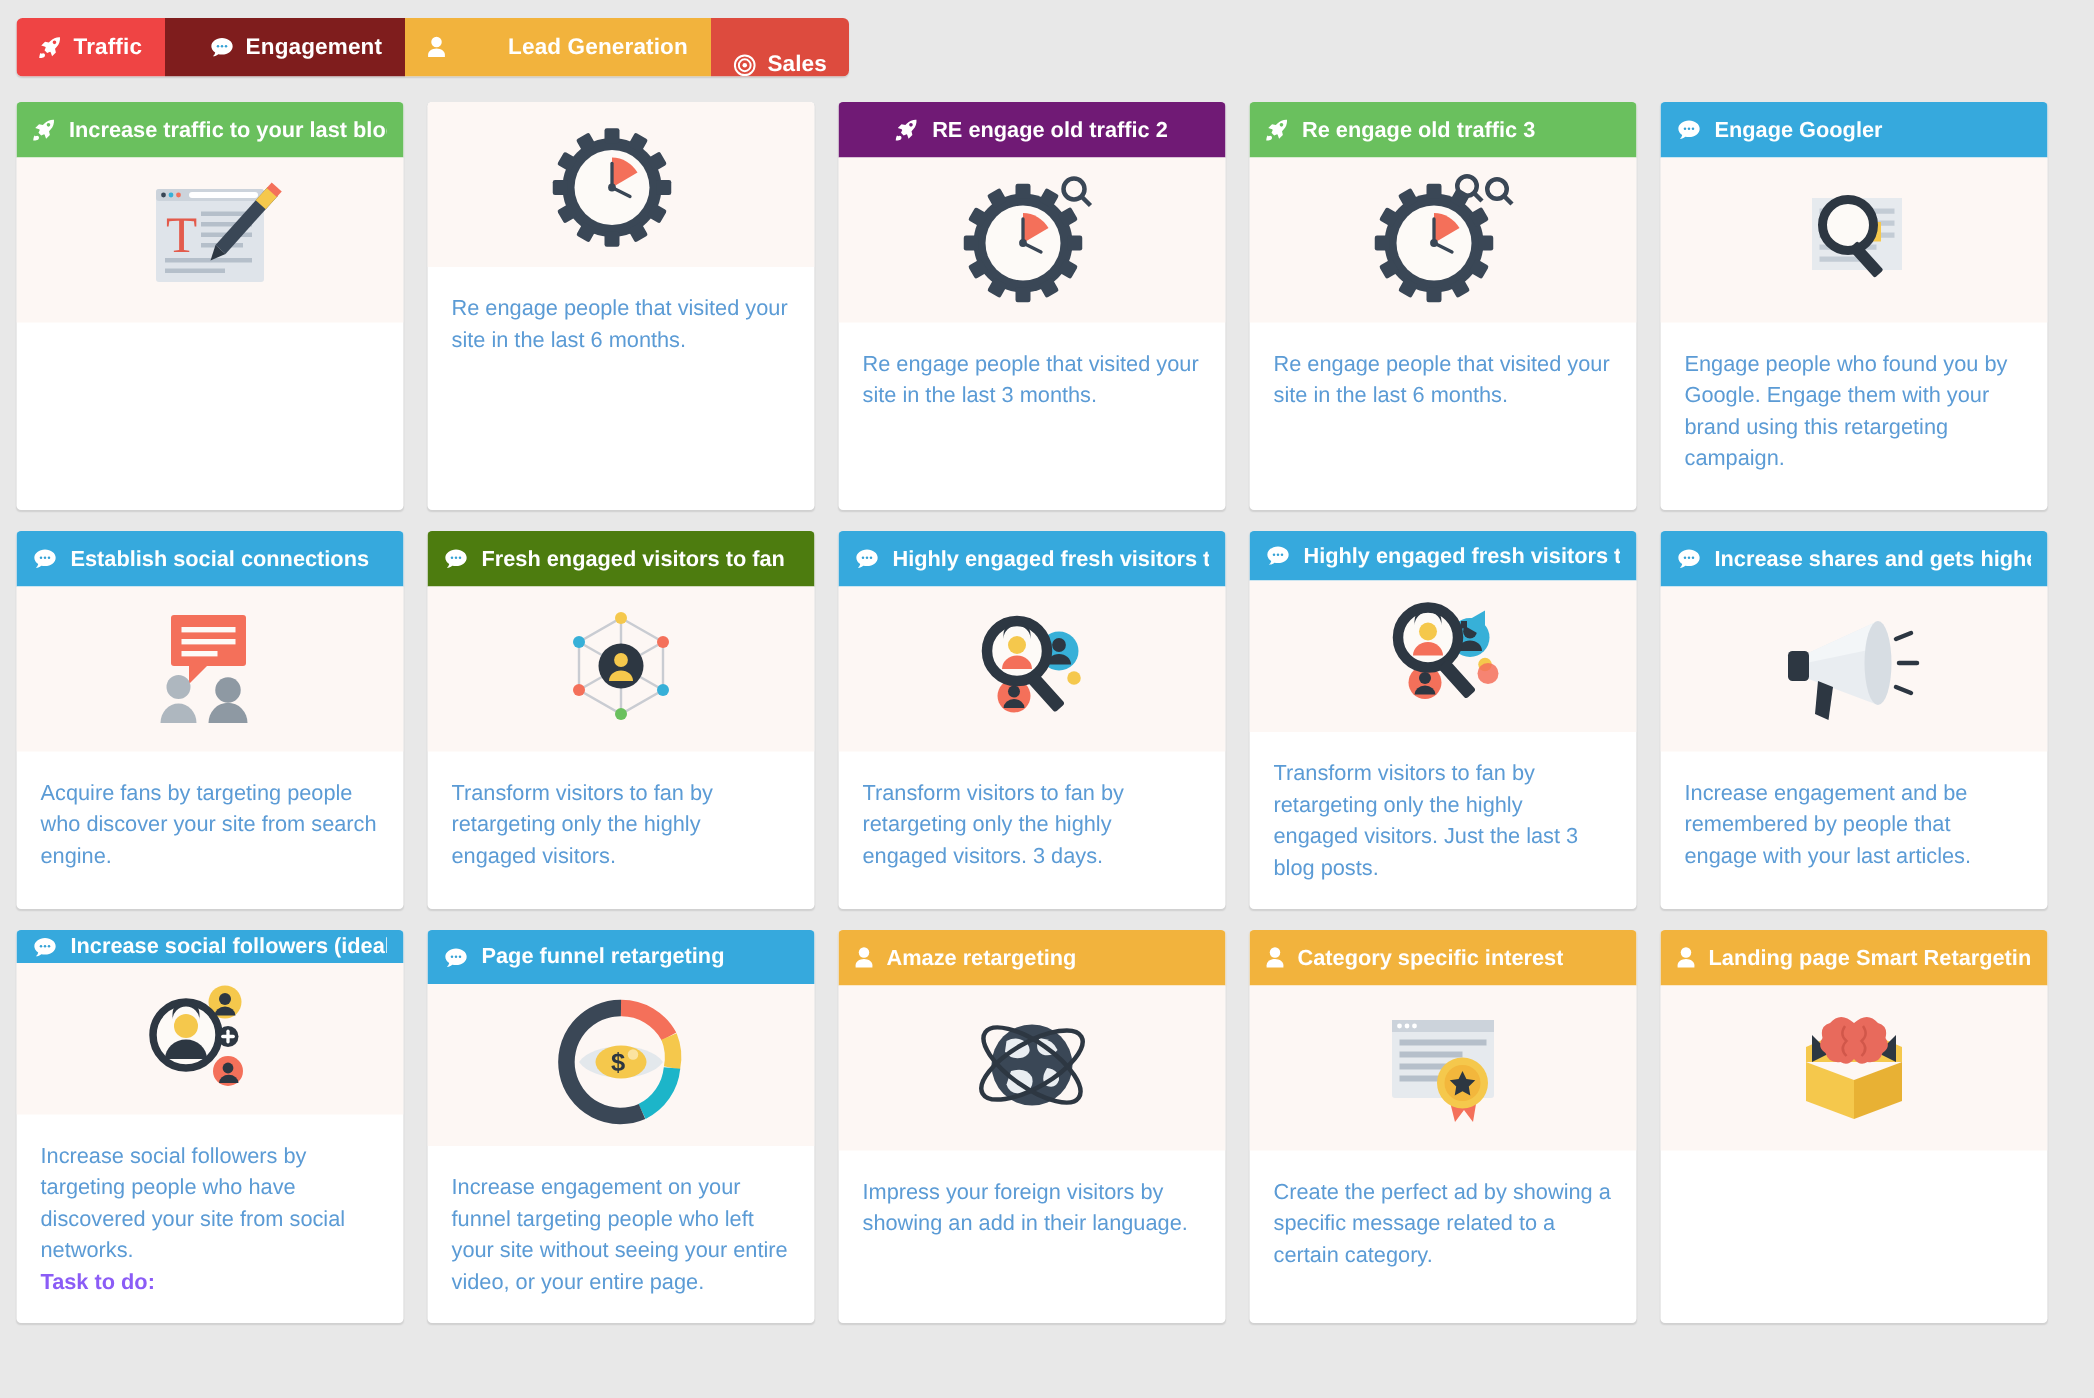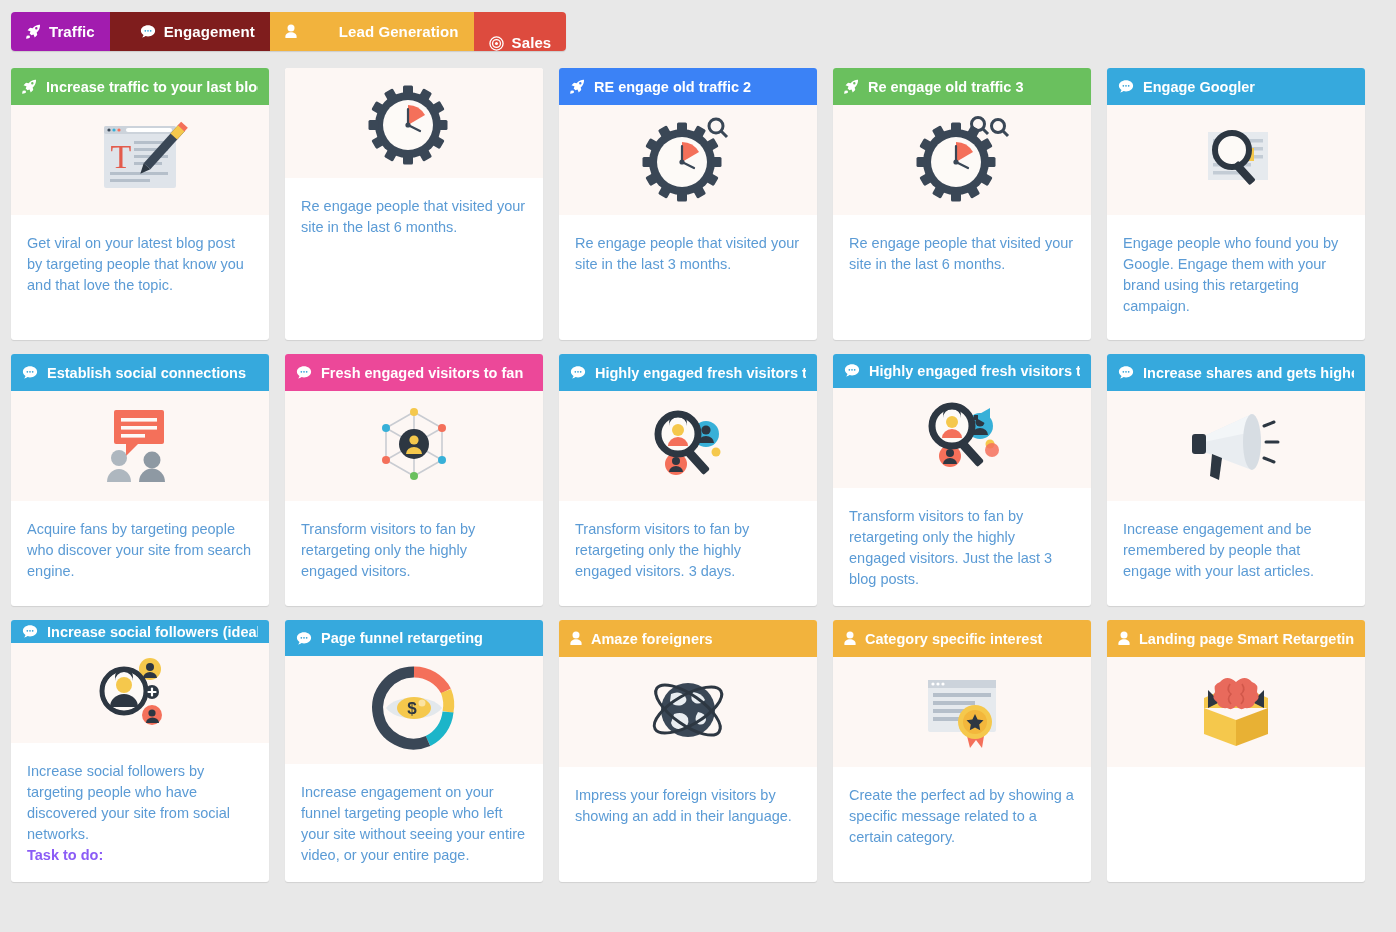--- a/index.html
+++ b/index.html
@@ -95,21 +95,21 @@
   .r3 { height: 262px; }
 
   svg { overflow: visible; }
 </style>
 </head>
 <body>
 
 <div class="page">
 
   <div class="tabbar" id="tabbar">
-      <div class="tab" style="background: #a21caf; justify-content: center;">
+      <div class="tab" style="background: #ef4444; justify-content: center;">
         <span class="tab-ic">
           <svg width="15" height="15" viewBox="0 0 16 16">
             <path fill="#fff" d="M14.9.9c-2.2-.2-5.1.8-6.8 2.6L7 4.6 4.3 4 1.6 6.7l2.8 1 .4.4-.9 2.1 1.9 1.9 2.1-.9.4.4 1 2.8 2.7-2.7-.6-2.7 1.1-1.1C14.3 6.2 15.2 3.2 14.9.9zM11 5.8a1.3 1.3 0 1 1 0-2.6 1.3 1.3 0 0 1 0 2.6zM1.2 12c-.9.9-1 3.7-1 3.7s2.8-.2 3.7-1c.5-.5.5-1.4 0-2-.5-.5-1.4-.5-2 0z"></path>
           </svg>
         </span>
         <span>Traffic</span>
       </div>
       <div class="tab" style="background: #7f1d1d; padding-left: 30px;">
         <span class="tab-ic">
           <svg width="16" height="15" viewBox="0 0 18 16">
@@ -170,21 +170,20 @@
                 <rect x="20" y="69" width="40" height="3"></rect>
               </g>
               <g transform="rotate(42 62 50)">
                 <rect x="58" y="6" width="9" height="52" fill="#3a4756"></rect>
                 <rect x="58" y="6" width="9" height="12" fill="#f5c84c"></rect>
                 <rect x="58" y="2" width="9" height="5" fill="#f4705a"></rect>
                 <path d="M58 58 L62.5 68 L67 58 Z" fill="#2d3742"></path>
               </g>
             </svg></span>
         </div>
-        <div class="card-body"><span>Get viral on your latest blog post by targeting people that know you and that love the topic.</span></div>
       </div>
       <div class="card r1">
         <div class="card-img">
           <span><svg width="100" height="96" viewBox="0 0 100 96">
               <g fill="#3a4756">
                 <circle cx="44" cy="52" r="33"></circle>
                 <g>
                   <rect x="73.5" y="47.0" width="10" height="10" rx="1.5" transform="rotate(0 78.5 52.0)"></rect>
                   <rect x="68.9" y="64.3" width="10" height="10" rx="1.5" transform="rotate(30 73.9 69.3)"></rect>
                   <rect x="56.3" y="76.9" width="10" height="10" rx="1.5" transform="rotate(60 61.3 81.9)"></rect>
@@ -204,21 +203,21 @@
               <g stroke="#3a4756" stroke-width="2.2" stroke-linecap="round">
                 <line x1="44" y1="52" x2="44" y2="36"></line>
                 <line x1="44" y1="52" x2="56" y2="58"></line>
               </g>
               <circle cx="44" cy="52" r="2.6" fill="#3a4756"></circle>
             </svg></span>
         </div>
         <div class="card-body"><span>Re engage people that visited your site in the last 6 months.</span></div>
       </div>
       <div class="card r1">
-        <div class="card-head" style="background: #3b82f6;">
+        <div class="card-head" style="background: #701a75; justify-content: center;">
           <span class="h-ic">
             <svg width="15" height="15" viewBox="0 0 16 16">
               <path fill="#fff" d="M14.9.9c-2.2-.2-5.1.8-6.8 2.6L7 4.6 4.3 4 1.6 6.7l2.8 1 .4.4-.9 2.1 1.9 1.9 2.1-.9.4.4 1 2.8 2.7-2.7-.6-2.7 1.1-1.1C14.3 6.2 15.2 3.2 14.9.9zM11 5.8a1.3 1.3 0 1 1 0-2.6 1.3 1.3 0 0 1 0 2.6zM1.2 12c-.9.9-1 3.7-1 3.7s2.8-.2 3.7-1c.5-.5.5-1.4 0-2-.5-.5-1.4-.5-2 0z"></path>
             </svg>
           </span>
           <span class="h-tx">RE engage old traffic 2</span>
         </div>
         <div class="card-img">
           <span><svg width="100" height="96" viewBox="0 0 100 96">
               <g fill="#3a4756">
@@ -356,21 +355,21 @@
               </g>
               <g fill="#8e99a3">
                 <circle cx="62" cy="64" r="8.5"></circle>
                 <path d="M49 86 a13 13.5 0 0 1 26 0 z"></path>
               </g>
             </svg></span>
         </div>
         <div class="card-body"><span>Acquire fans by targeting people who discover your site from search engine.</span></div>
       </div>
       <div class="card r2">
-        <div class="card-head" style="background: #ec4899;">
+        <div class="card-head" style="background: #4d7c0f;">
           <span class="h-ic">
             <svg width="16" height="15" viewBox="0 0 18 16">
               <path fill="#fff" d="M9 1C4.6 1 1 3.8 1 7.2c0 1.9 1.1 3.6 2.9 4.7-.2 1.1-.9 2.2-1.8 2.9 1.6-.1 3.1-.7 4.2-1.6.8.2 1.7.3 2.7.3 4.4 0 8-2.8 8-6.3S13.4 1 9 1z"></path>
               <circle cx="6" cy="7.2" r=".95" fill="#34a2d6"></circle>
               <circle cx="9" cy="7.2" r=".95" fill="#34a2d6"></circle>
               <circle cx="12" cy="7.2" r=".95" fill="#34a2d6"></circle>
             </svg>
           </span>
           <span class="h-tx">Fresh engaged visitors to fan</span>
         </div>
@@ -562,21 +561,21 @@
         <div class="card-body"><span>Increase engagement on your funnel targeting people who left your site without seeing your entire video, or your entire page.</span></div>
       </div>
       <div class="card r3">
         <div class="card-head" style="background: rgb(242, 179, 61);">
           <span class="h-ic">
             <svg width="12" height="15" viewBox="0 0 12 15">
               <circle cx="6" cy="4" r="3.5" fill="#fff"></circle>
               <path fill="#fff" d="M6 8.3c-3.1 0-5.6 1.9-5.6 4.2V14h11.2v-1.5c0-2.3-2.5-4.2-5.6-4.2z"></path>
             </svg>
           </span>
-          <span class="h-tx">Amaze foreigners</span>
+          <span class="h-tx">Amaze retargeting</span>
         </div>
         <div class="card-img">
           <span><svg width="100" height="96" viewBox="0 0 100 96">
               <circle cx="50" cy="48" r="27" fill="#3a4756"></circle>
               <g fill="#e9edf1">
                 <path d="M33 32 q8 -4 14 2 q4 6 -3 9 q-8 2 -12 -4 z"></path>
                 <path d="M55 30 q9 1 12 8 q-4 5 -10 3 q-6 -3 -2 -11 z"></path>
                 <path d="M36 52 q10 -3 14 4 q2 8 -6 11 q-9 1 -11 -6 z"></path>
                 <path d="M60 50 q8 1 8 8 q-2 6 -8 4 q-5 -4 0 -12 z"></path>
               </g>

